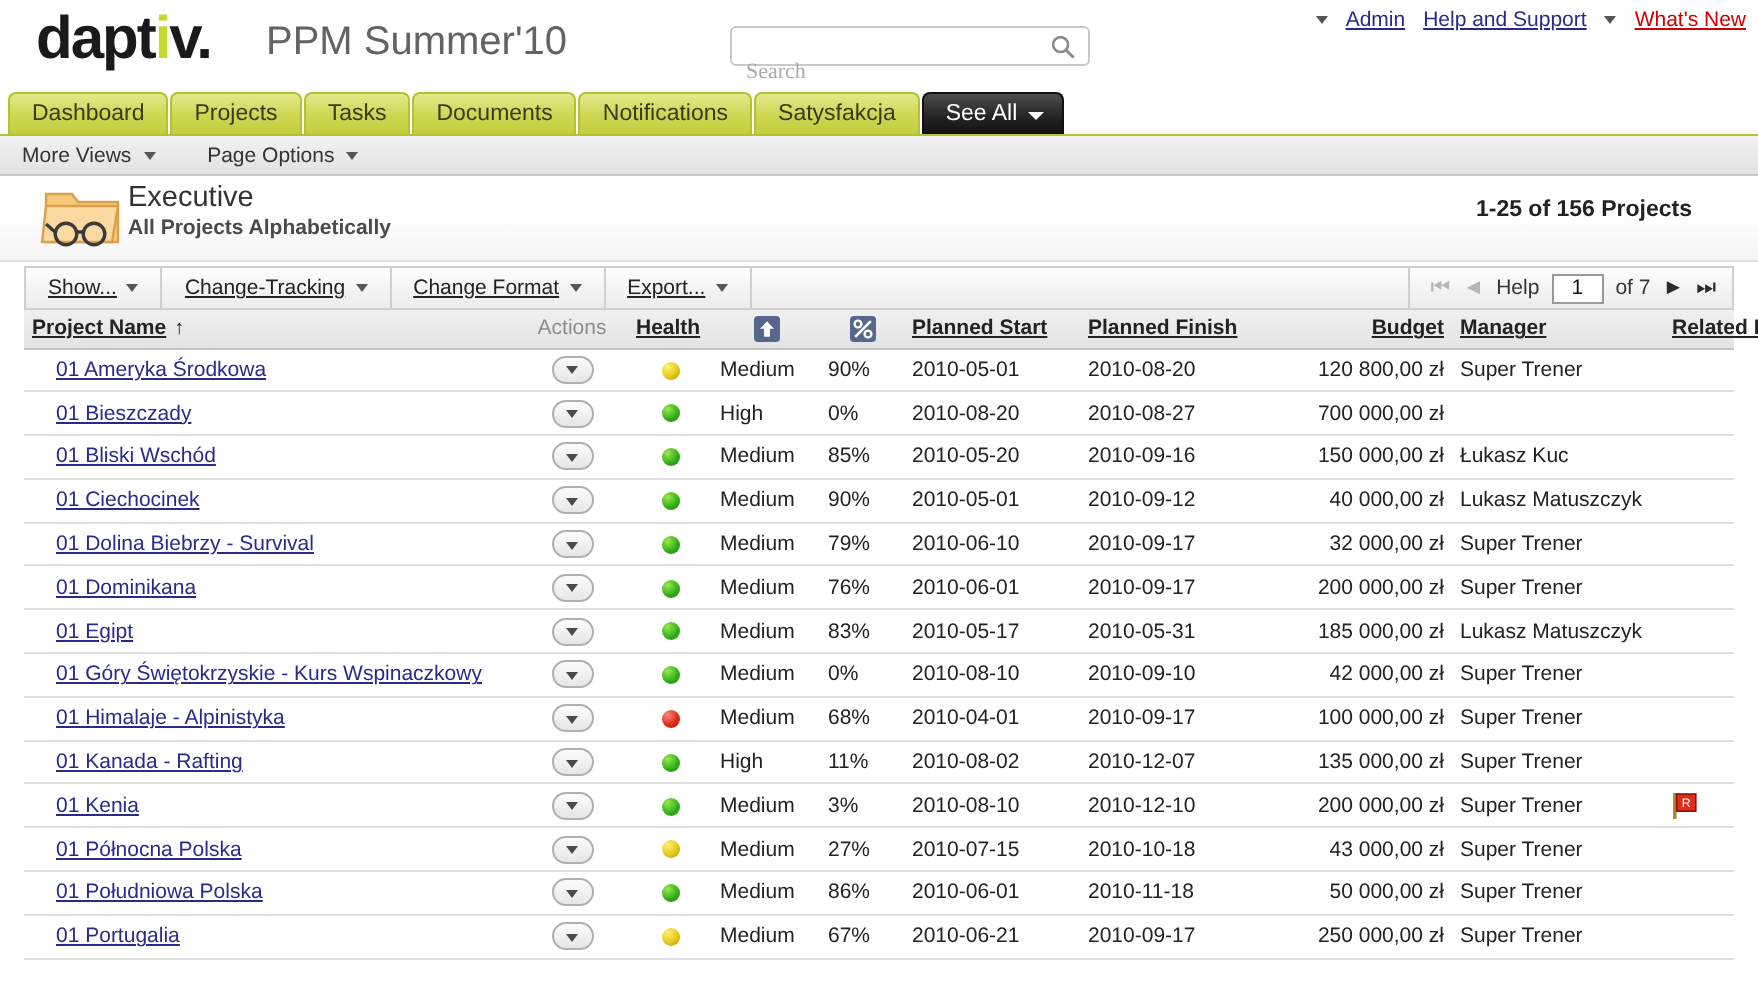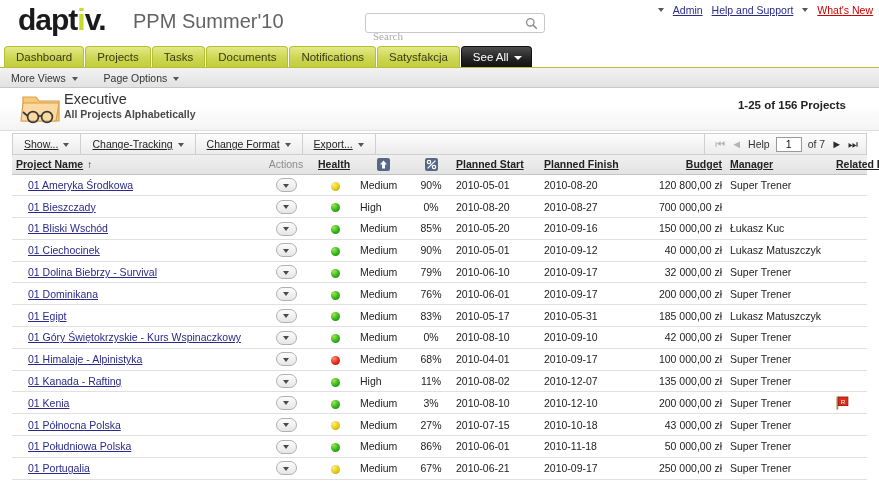--- a/index.html
+++ b/index.html
@@ -313,21 +313,21 @@
   .orb {
     display: inline-block;
     width: 9px; height: 9px;
     border-radius: 50%;
     vertical-align: middle;
   }
   .orb.green  { background: radial-gradient(circle at 32% 28%, #9de84e 0%, #33b21a 55%, #1d7a10 100%); }
   .orb.yellow { background: radial-gradient(circle at 32% 28%, #fff07a 0%, #e8c81a 55%, #b39200 100%); }
   .orb.red    { background: radial-gradient(circle at 32% 28%, #ff8a7a 0%, #e02b18 55%, #9c1608 100%); }
   td.prio { text-align: left; padding-left: 6px; }
-  td.pct  { text-align: center; padding-right: 12px; margin-top: 36px; }
+  td.pct  { text-align: left; padding-right: 12px; margin-top: 36px; }
   td.date { text-align: left; }
   td.budget { text-align: right; padding-right: 10px; }
   td.mgr { text-align: left; }
   td.rel { text-align: left; padding-left: 78px; }
   .flag-icon { display: inline-block; width: 13px; height: 14px; vertical-align: middle; }
 </style>
 </head>
 <body>
 
 <div class="topbar">

